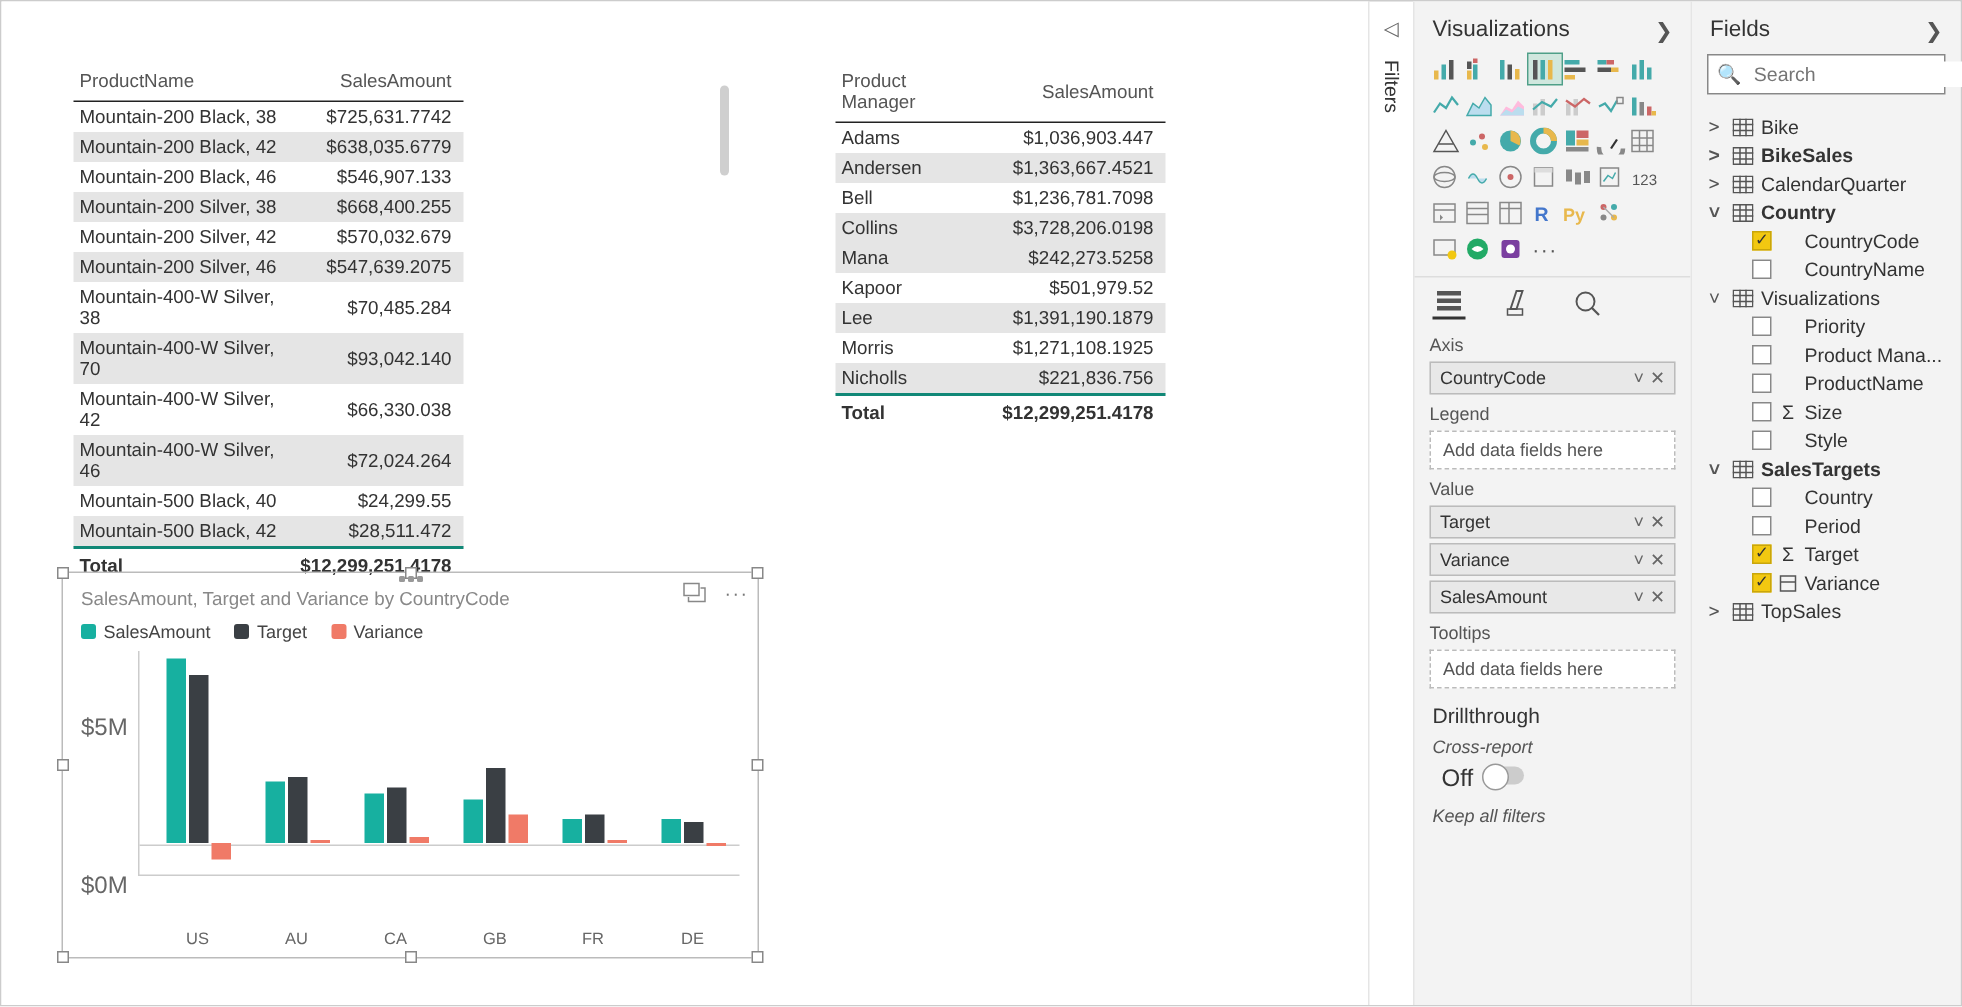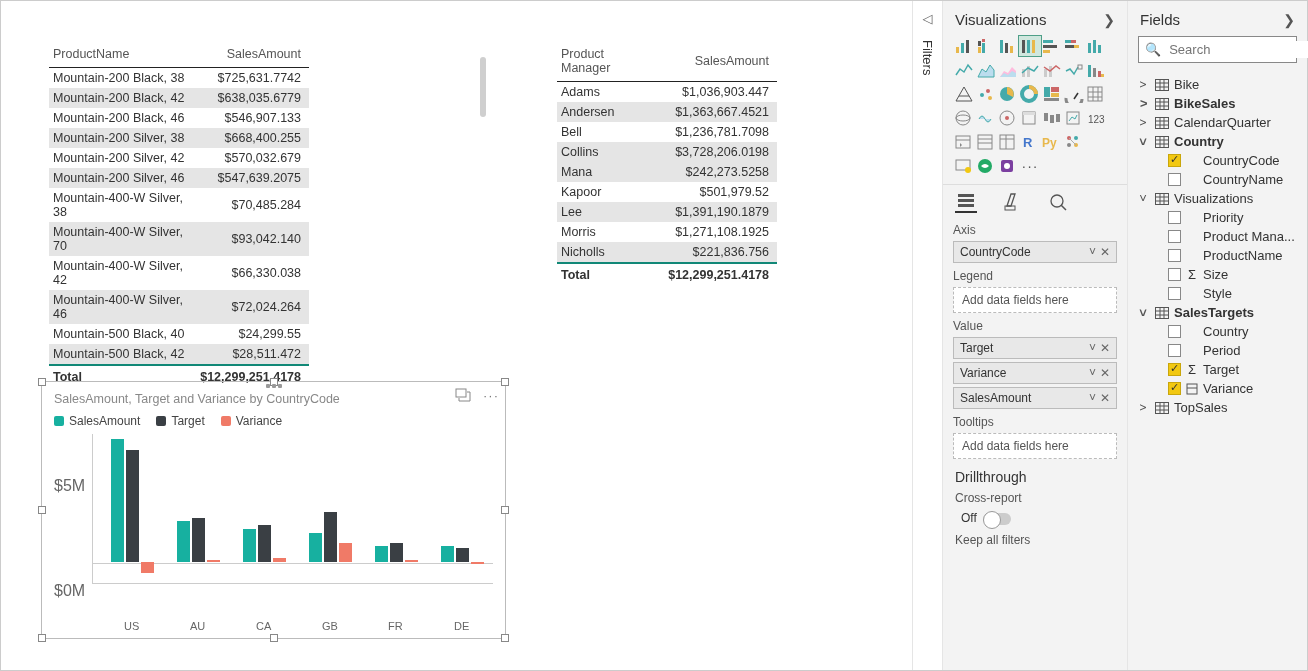--- a/index.html
+++ b/index.html
@@ -25,22 +25,22 @@
   .viz-tabs { display:flex; gap:24px; padding:6px 12px 4px 12px; border-top:1px solid #ddd;}
   .viz-tabs .t { width:22px; height:22px; display:flex; align-items:center; justify-content:center; }
   .viz-tabs .t svg{width:20px;height:20px;}
 
   .well-section { padding:0 10px; }
   .well-label { font-size:12px; color:#555; margin:6px 0 4px 0;}
   .well { background:#fff; border:1px dashed #bbb; padding:5px 8px; font-size:12px; color:#555;}
   .pill { background:#e8e8e8; border:1px solid #bbb; padding:3px 6px; font-size:12px; display:flex; align-items:center; justify-content:space-between; margin-bottom:3px;}
   .pill .px { display:flex; gap:4px; color:#666;}
   .drill-h { padding:10px 12px 4px 12px; font-size:14px; }
-  .sub { padding:2px 12px; font-size:12px; color:#555;}
-  .toggle { display:flex; align-items:flex-end; gap:6px; padding:4px 12px 6px 18px; font-size:12px;}
+  .sub { padding:2px 12px; font-size:12px; color:#555;font-style:italic;}
+  .toggle { display:flex; align-items:flex-start; gap:6px; padding:4px 12px 6px 18px; font-size:16px;}
   .toggle .sw { width:28px; height:12px; border-radius:10px; background:#ccc; position:relative;}
   .toggle .sw::after{content:"";position:absolute;left:0;top:-2px;width:16px;height:16px;border-radius:50%;background:#fff;border:1px solid #999;}
 
   
   .ftree { padding:4px 6px; overflow:auto; flex:1;}
   .ft-row { display:flex; align-items:center; gap:5px; padding:2px 2px; font-size:13px; white-space:nowrap;}
   .ft-row .cx { width:14px; text-align:center; color:#555;}
   .ft-row .cb { width:13px; height:13px; border:1px solid #888; background:#fff; display:inline-block;}
   .ft-row .cb.chk { background:#f2c811; border-color:#c9a60b; position:relative;}
   .ft-row .cb.chk::after{content:"✓"; position:absolute; top:-2px; left:1px; font-size:11px; color:#333;}

